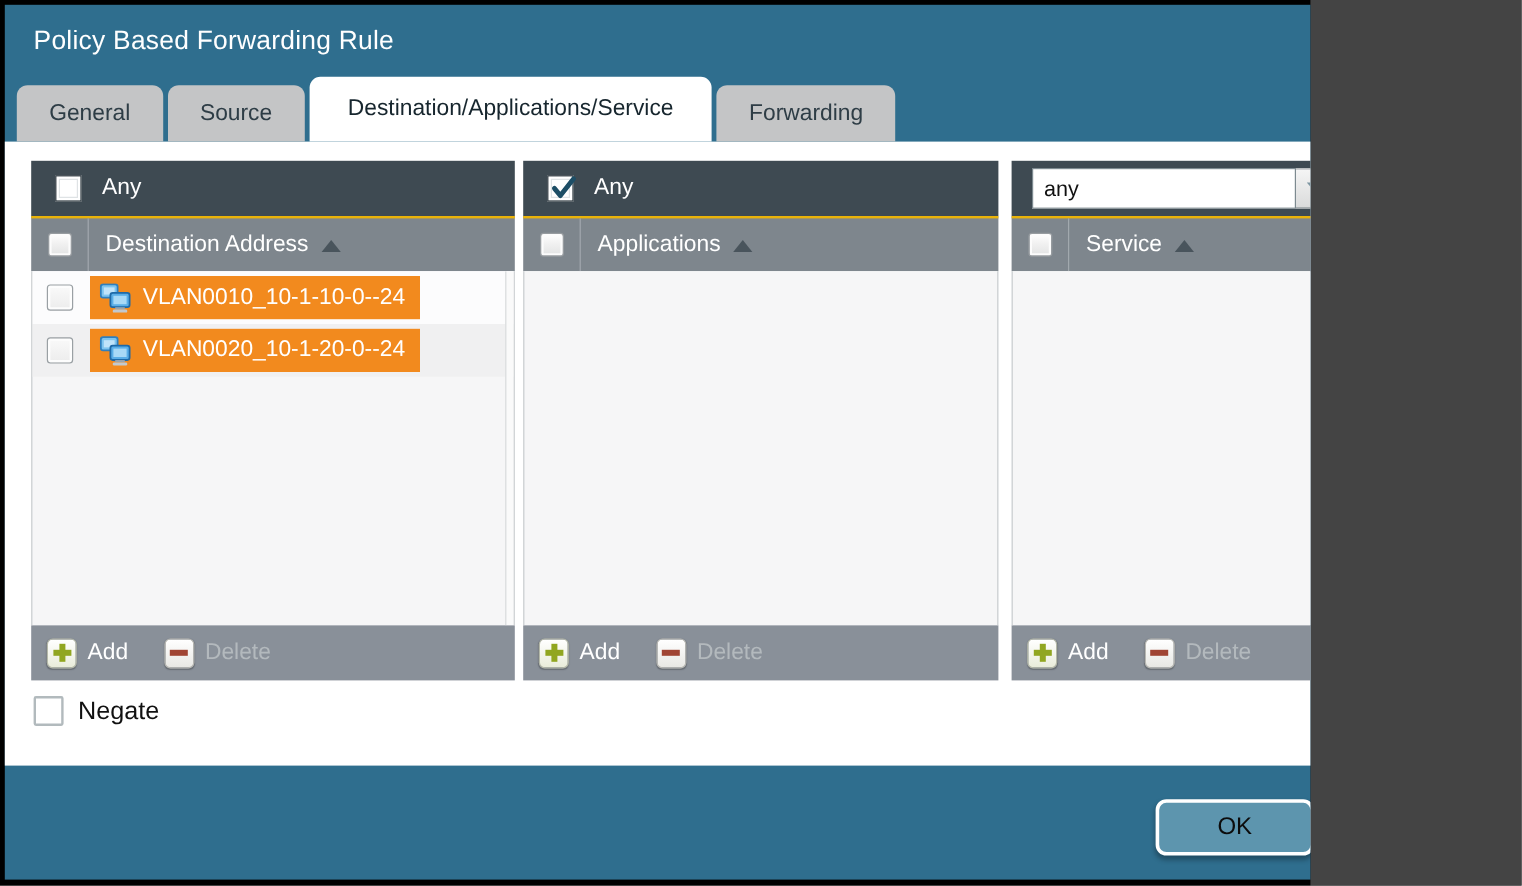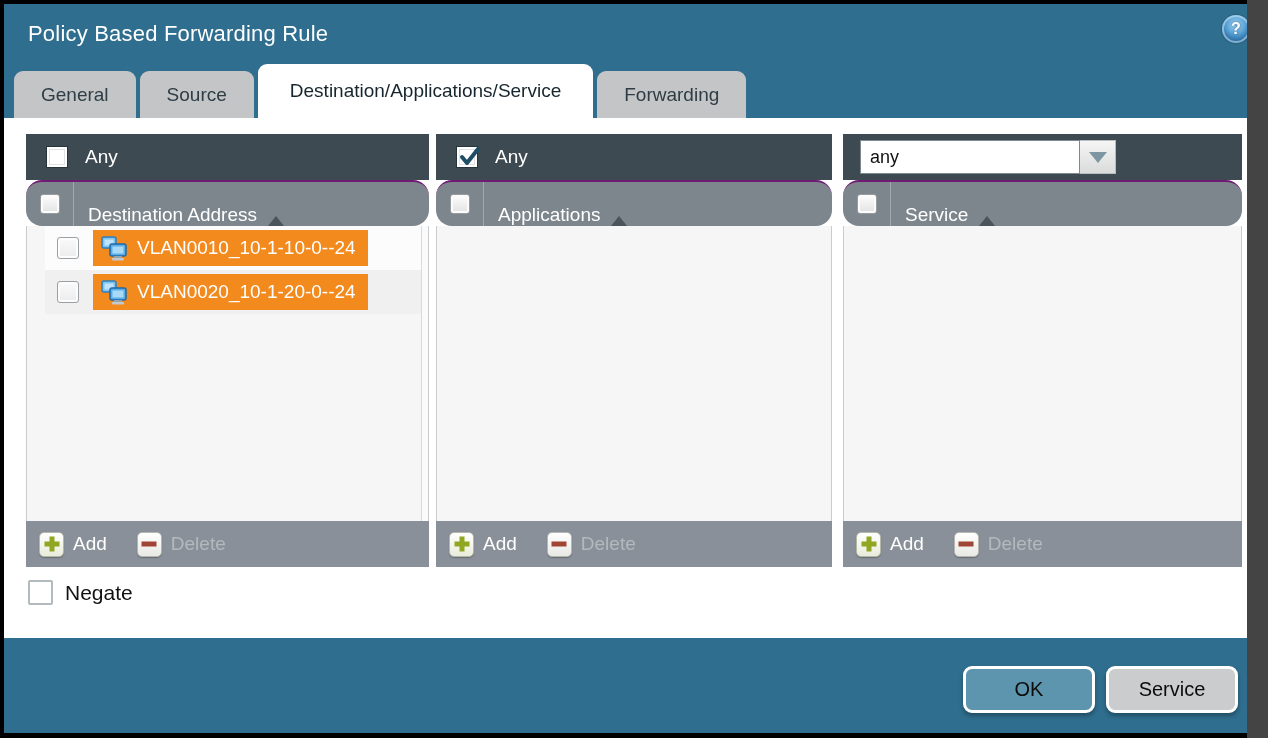--- a/index.html
+++ b/index.html
@@ -1,17 +1,17 @@
 <!DOCTYPE html>
 <html><head>
 <meta charset="utf-8">
 <style>
   html,body{margin:0;padding:0;background:#444;}
   *{box-sizing:border-box;font-family:"Liberation Sans",sans-serif;}
-  .screen{position:relative;width:1247px;height:738px;background:#000;overflow:hidden;text-decoration:underline;}
+  .screen{position:relative;width:1092px;height:738px;background:#000;overflow:hidden;text-decoration:underline;}
   .dialog{position:absolute;left:4px;top:4px;width:1260px;height:729px;background:#2f6e8e;}
 
   
   .title{position:absolute;left:24px;top:17px;color:#fff;font-size:22px;font-weight:400;letter-spacing:.2px;}
   .help{position:absolute;right:14px;top:11px;width:28px;height:28px;border-radius:50%;
         background:radial-gradient(circle at 50% 35%, #aed8f2 0%, #5aa3d6 40%, #1f5f96 78%, #174b77 100%);
         box-shadow:inset 0 0 0 2px rgba(210,235,250,.55), 0 0 2px rgba(0,0,0,.4);
         display:flex;align-items:center;justify-content:center;cursor:pointer;}
   .help span{color:#fff;font-weight:bold;font-size:16px;line-height:1;text-shadow:0 0 3px #1a5c92;}
 
@@ -20,29 +20,29 @@
   .tab{height:47px;background:#c4c5c6;color:#2e3d46;font-size:19px;display:flex;align-items:center;
        padding:0 27px;margin-right:4px;border-radius:9px 9px 0 0;cursor:pointer;white-space:nowrap;}
   .tab.active{height:54px;background:#fff;color:#17262e;padding:0 32px;}
 
   
   .content{position:absolute;left:0;top:114px;width:1260px;height:520px;background:#fff;z-index:1;}
 
   .panel{position:absolute;top:16px;display:flex;flex-direction:column;}
   .panel-top{height:46px;background:#3e4a52;display:flex;align-items:center;padding-left:20px;flex:0 0 auto;}
   .panel-top .any-label{color:#fff;font-size:19px;margin-left:17px;}
-  .panel-colhead{height:46px;background:#7e868d;display:flex;align-items:flex-end;flex:0 0 auto;
-                 border-top:2px solid #701a75;border-radius:16px;}
+  .panel-colhead{height:46px;background:#7e868d;display:flex;align-items:center;flex:0 0 auto;
+                 border-top:2px solid #eab308;}
   .cb-cell{width:48px;display:flex;justify-content:center;align-items:center;align-self:stretch;
            border-right:1px solid #a2a9ae;flex:0 0 auto;}
   .colhead-label{color:#fff;font-size:19px;margin-left:14px;}
   .sort-up{width:0;height:0;border-left:8px solid transparent;border-right:8px solid transparent;
            border-bottom:10px solid #49545c;margin-left:11px;margin-top:2px;}
   .panel-body{flex:1 1 auto;background:#f6f6f7;border-left:1px solid #c9cdcf;border-right:1px solid #c9cdcf;
-              position:relative;overflow:hidden;padding-left:18px;}
+              position:relative;overflow:hidden;}
   .panel-footer{height:46px;background:#899099;display:flex;align-items:center;padding-left:13px;gap:30px;flex:0 0 auto;}
 
   
   .cb-flat{width:22px;height:22px;background:#fff;border:1px solid #28343b;
            box-shadow:inset 0 0 0 2px #fff, inset 0 0 0 3px #dfe3e5;position:relative;cursor:pointer;}
   .cb-flat svg{position:absolute;left:1px;top:-2px;}
   .cb-3d{width:20px;height:20px;border-radius:3px;border:1px solid #979ca0;cursor:pointer;
          background:linear-gradient(180deg,#ffffff 0%,#f2f2f2 40%,#e2e3e3 100%);
          box-shadow:inset 0 0 0 2px #fcfcfc;}
   .cb-row{width:22px;height:22px;border-radius:3px;border:1px solid #9aa0a4;cursor:pointer;

